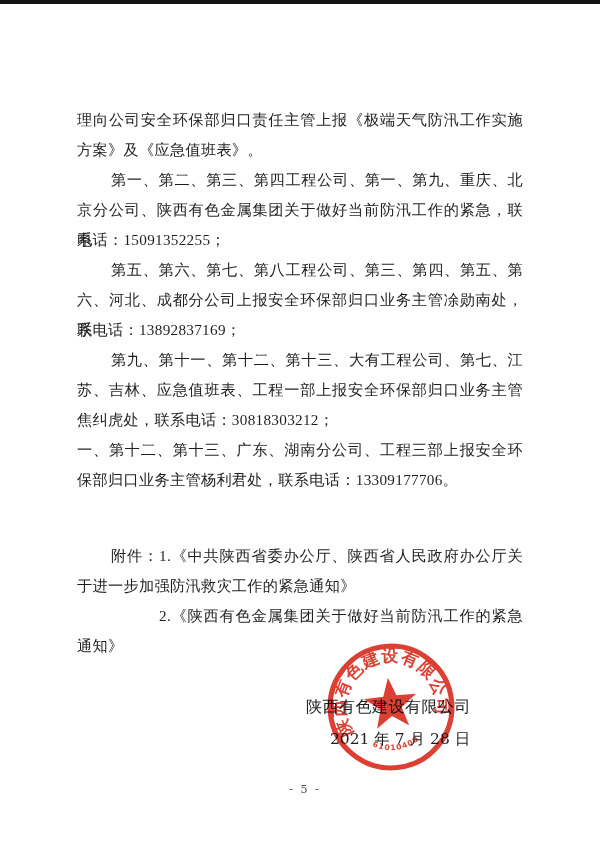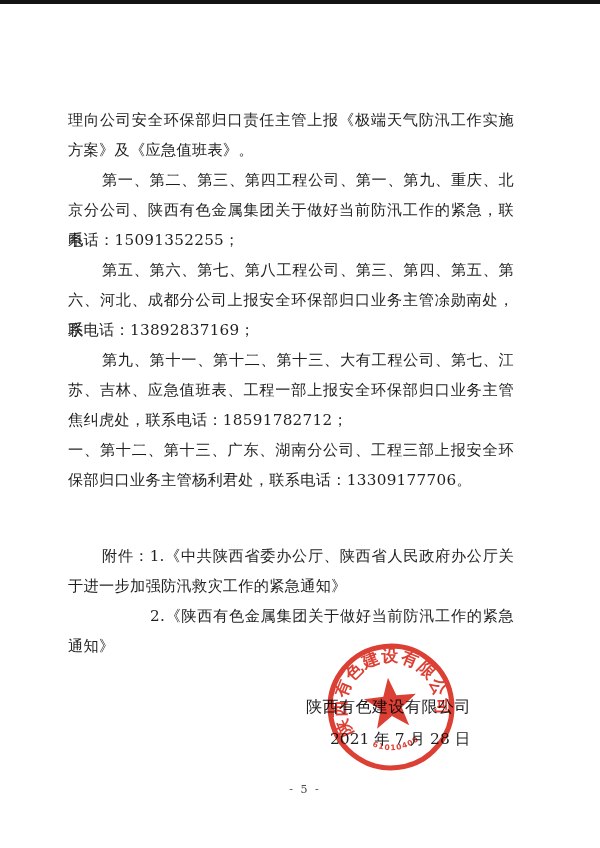--- a/index.html
+++ b/index.html
@@ -11,21 +11,21 @@
     overflow:hidden;
     font-family:"DejaVu Serif","Liberation Serif",serif;
     color:#1f1f1f;
   }
   .scan-edge {
     position:absolute; top:0; left:0;
     width:600px; height:4px;
     background:#141414;
   }
   .content {
-    position:absolute; left:68px; top:105px; width:446px;
+    position:absolute; left:77px; top:105px; width:446px;font-family:Liberation Serif, serif;
   }
   .line {
     font-size:15.2px;
     line-height:30px;
     height:30px;
     text-align:justify;
     text-align-last:left;
     color:#1f1f1f;
     letter-spacing:0.3px;
   }
@@ -68,21 +68,21 @@
     <div class="line fill">理向公司安全环保部归口责任主管上报《极端天气防汛工作实施</div>
     <div class="line">方案》及《应急值班表》。</div>
     <div class="line indent fill">第一、第二、第三、第四工程公司、第一、第九、重庆、北</div>
     <div class="line fill">京分公司、陕西有色金属集团关于做好当前防汛工作的紧急，联系</div>
     <div class="line">电话：15091352255；</div>
     <div class="line indent fill">第五、第六、第七、第八工程公司、第三、第四、第五、第</div>
     <div class="line fill">六、河北、成都分公司上报安全环保部归口业务主管凃勋南处，联</div>
     <div class="line">系电话：13892837169；</div>
     <div class="line indent fill">第九、第十一、第十二、第十三、大有工程公司、第七、江</div>
     <div class="line fill">苏、吉林、应急值班表、工程一部上报安全环保部归口业务主管</div>
-    <div class="line">焦纠虎处，联系电话：18591782712；</div>
+    <div class="line">焦纠虎处，联系电话：30818303212；</div>
     <div class="line fill">一、第十二、第十三、广东、湖南分公司、工程三部上报安全环</div>
     <div class="line">保部归口业务主管杨利君处，联系电话：13309177706。</div>
     <div class="line indent fill gap">附件：1.《中共陕西省委办公厅、陕西省人民政府办公厅关</div>
     <div class="line">于进一步加强防汛救灾工作的紧急通知》</div>
     <div class="line indent2 fill">2.《陕西有色金属集团关于做好当前防汛工作的紧急</div>
     <div class="line">通知》</div>
   </div>
 
   <div class="sig-company">陕西有色建设有限公司</div>
   <div class="sig-date">2021 年 7 月 28 日</div>

